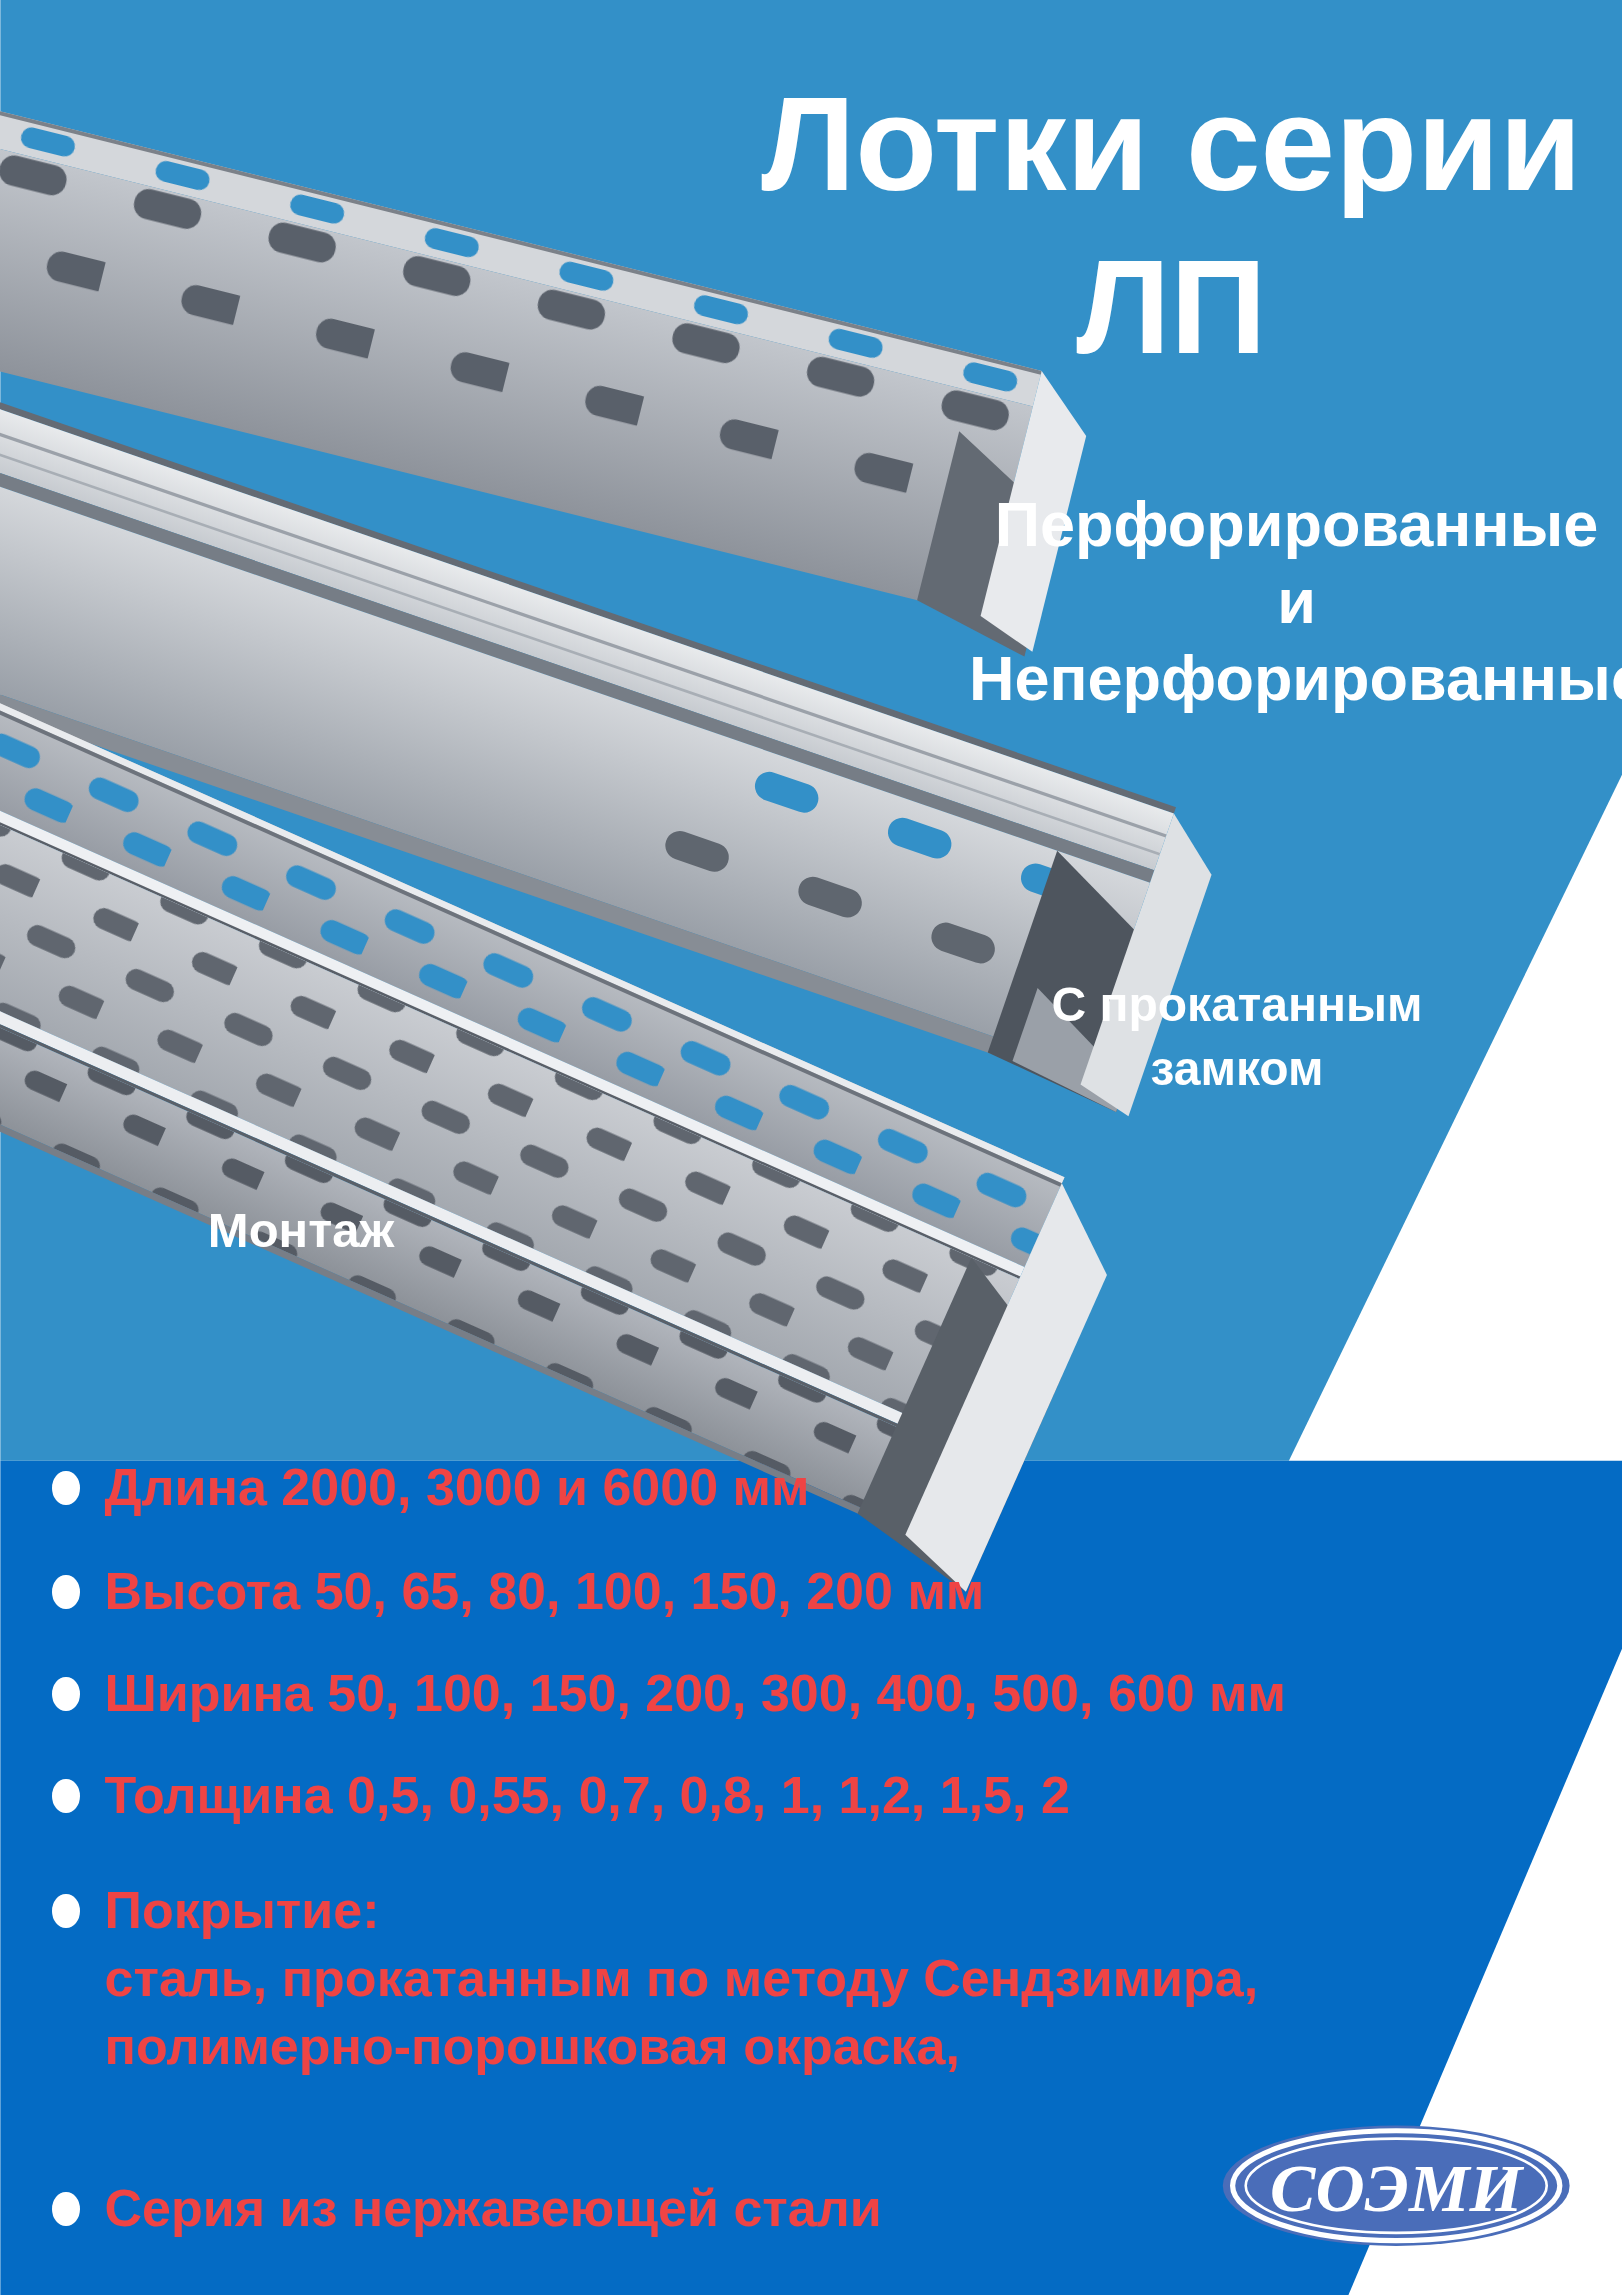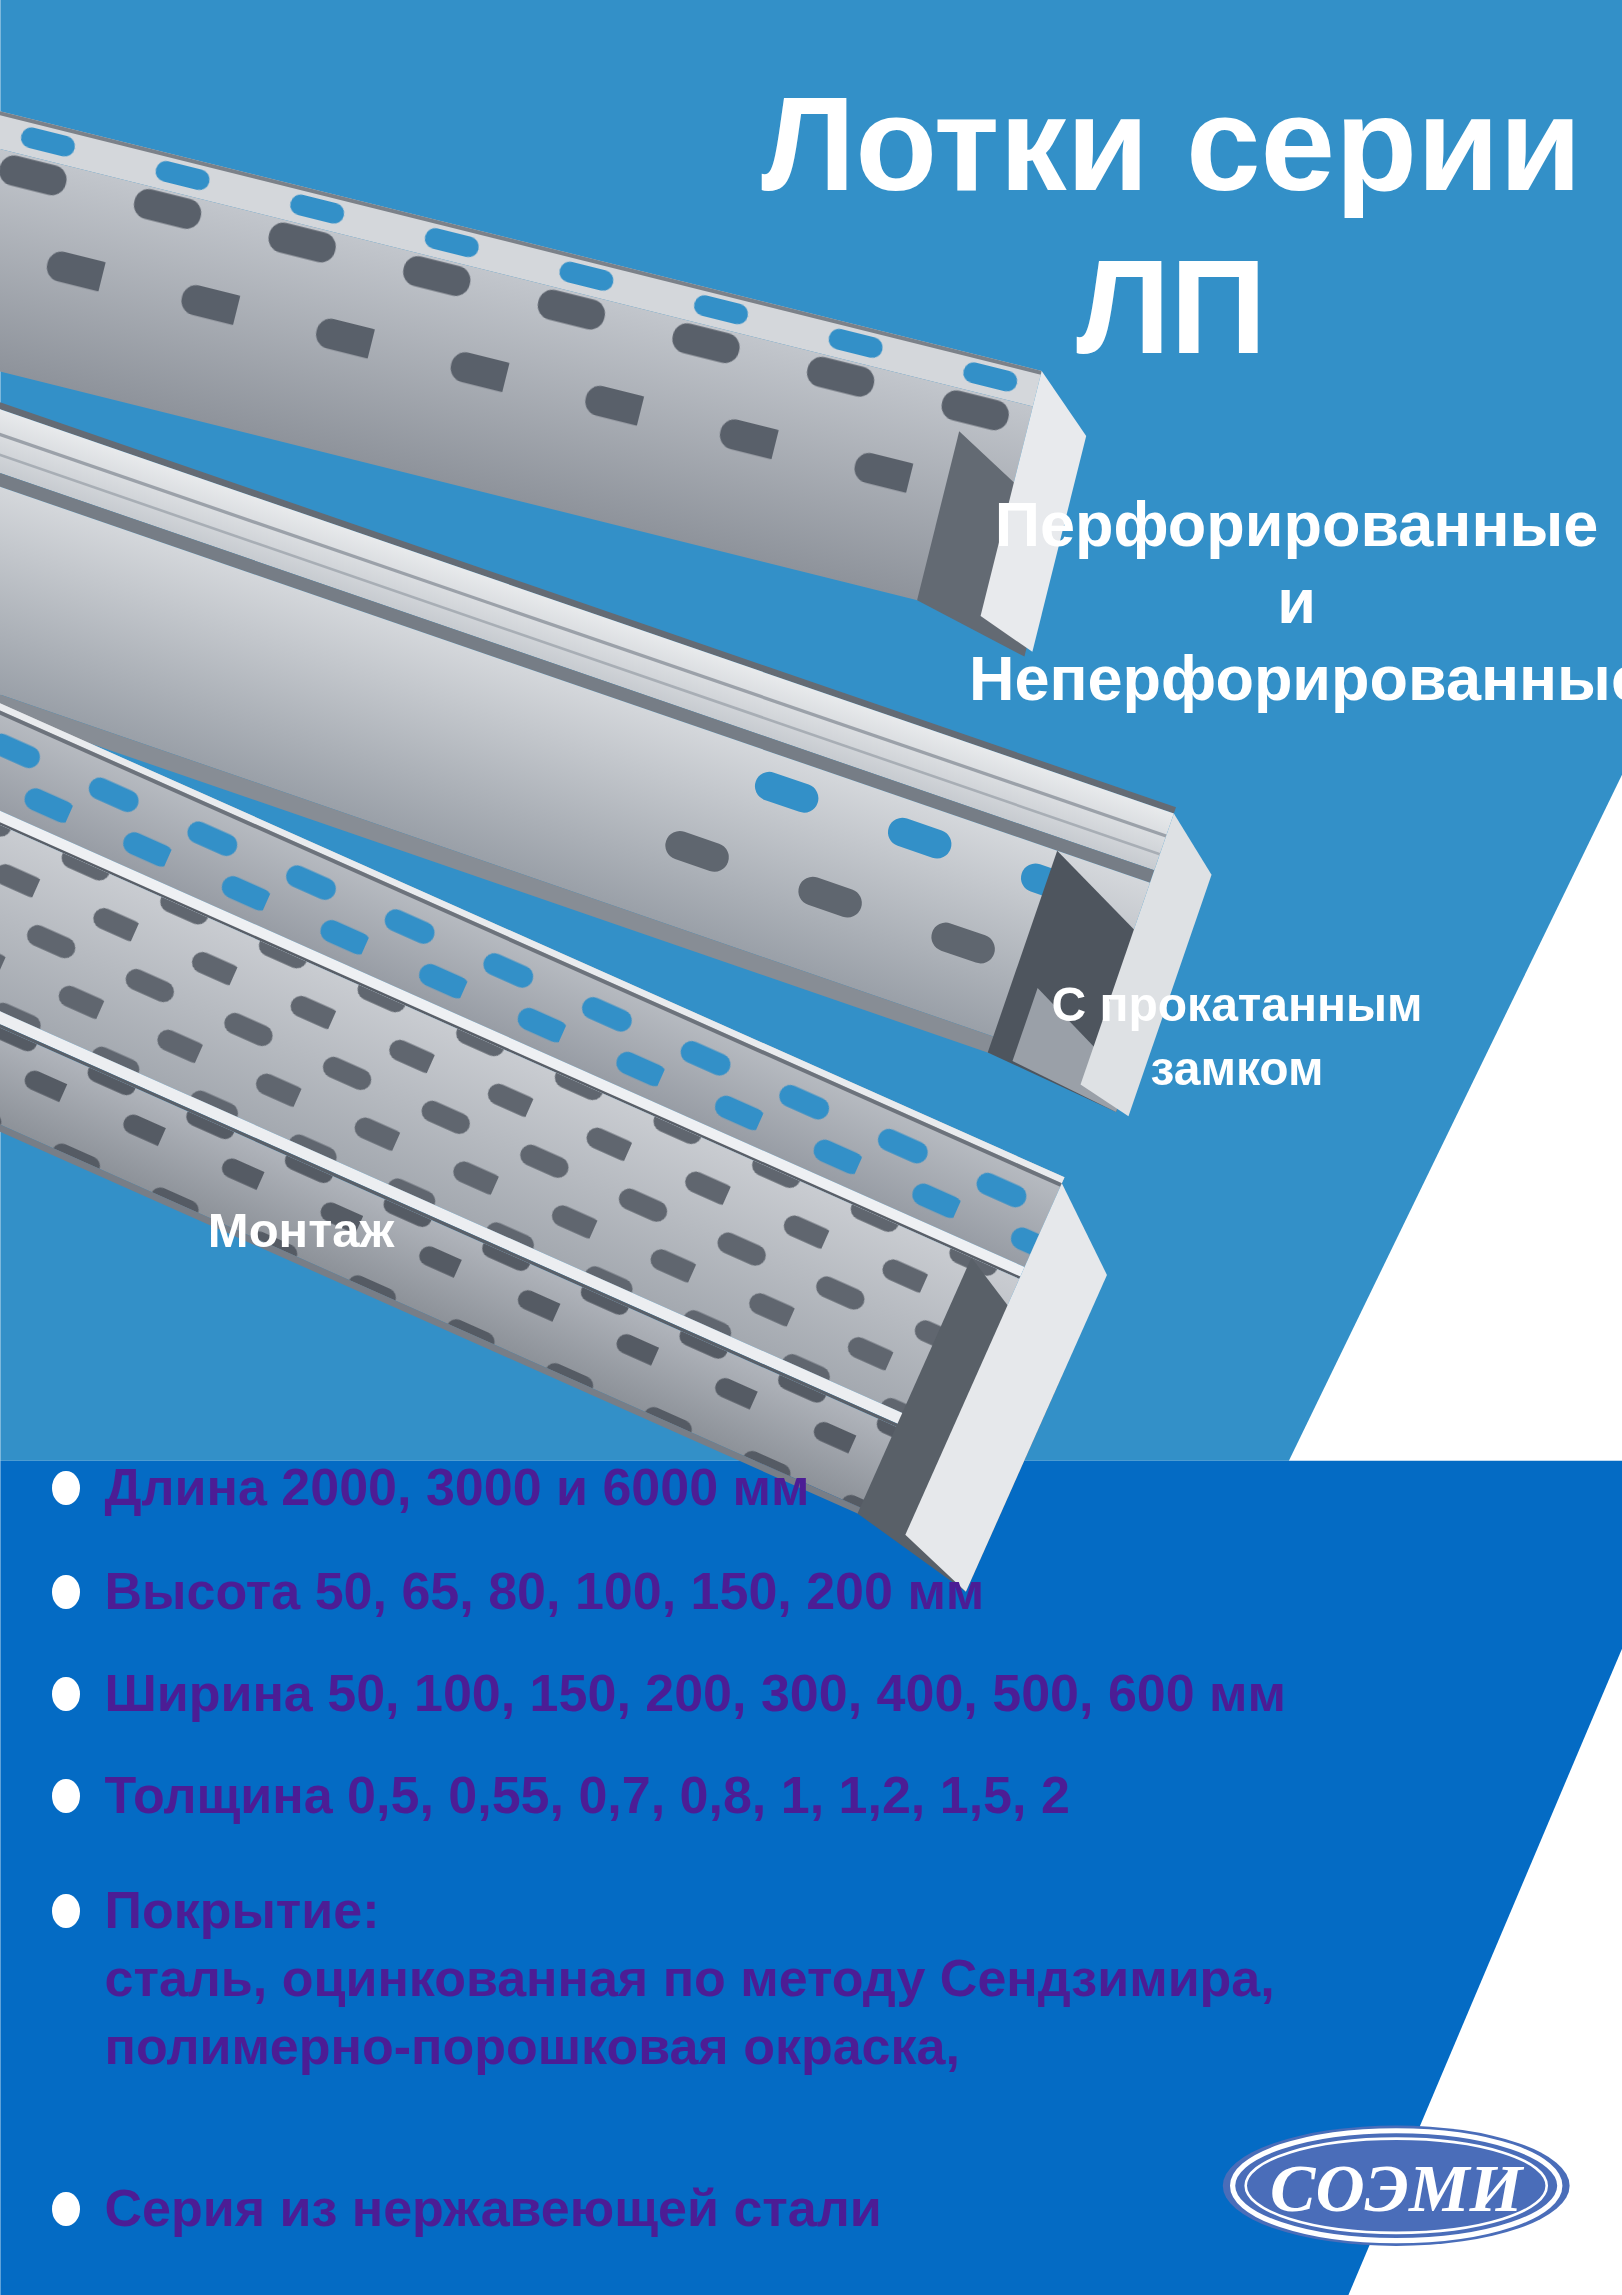--- a/index.html
+++ b/index.html
@@ -13,21 +13,21 @@
   .bg-svg{position:absolute;left:0;top:0;width:1623px;height:2295px;}
   .txt{position:absolute;color:#ffffff;font-weight:bold;white-space:nowrap;}
   .center{text-align:center;}
   .title{left:707px;top:62px;width:929px;font-size:134px;line-height:1.22;}
   .label-perf{left:969px;top:486px;width:655px;font-size:63px;line-height:1.22;}
   .label-lock{left:936px;top:973px;width:602px;font-size:48px;line-height:1.33;}
   .label-mount{left:26px;top:1204px;width:550px;font-size:49px;line-height:1.08;}
   .bullets{position:absolute;left:39px;top:0;width:1558px;}
   .bullet-item{
     position:absolute;left:0;display:flex;align-items:flex-start;
-    color:#4c1d95;font-weight:bold;font-size:52px;line-height:68px;white-space:nowrap;
+    color:#ef4444;font-weight:bold;font-size:52px;line-height:68px;white-space:nowrap;
   }
   .bullet-dot{
     flex:0 0 auto;width:27.5px;height:34px;margin:17.7px 25px 0 13px;
     background:#ffffff;border-radius:50%;
   }
   .bullet-lines{display:block;}
   .bullet-lines span{display:block;}
 </style>
 </head>
 <body>
@@ -188,21 +188,21 @@
       <span class="bullet-dot"></span>
       <span class="bullet-lines">
           <span>Толщина 0,5, 0,55, 0,7, 0,8, 1, 1,2, 1,5, 2</span>
         </span>
     </div>
 
     <div class="bullet-item" style="top:1876px">
       <span class="bullet-dot"></span>
       <span class="bullet-lines">
         <span>Покрытие:</span>
-        <span>сталь, оцинкованная по методу Сендзимира,</span>
+        <span>сталь, прокатанным по методу Сендзимира,</span>
         <span>полимерно-порошковая окраска,</span>
       </span>
     </div>
 
     <div class="bullet-item" style="top:2174px">
       <span class="bullet-dot"></span>
       <span class="bullet-lines">
           <span>Серия из нержавеющей стали</span>
         </span>
     </div>

